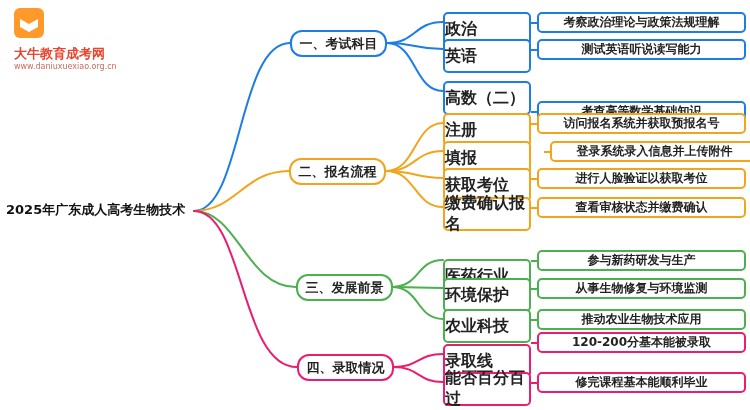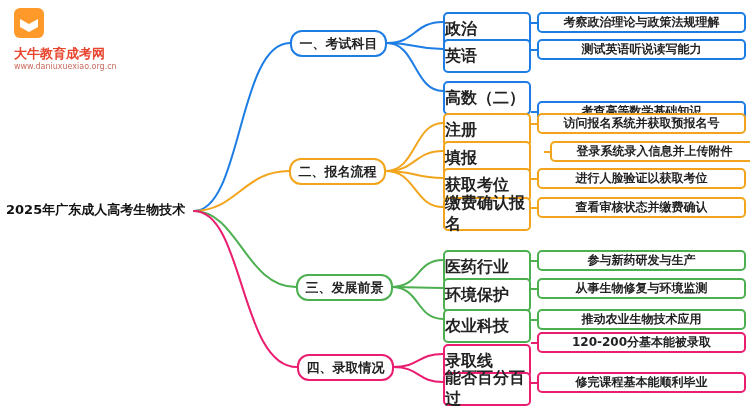--- a/index.html
+++ b/index.html
@@ -78,21 +78,21 @@
 
   <div class="node leaf-label" style="left: 443px; top: 113px; font-family: Liberation Mono, monospace; --c: #f2a51c;">注册</div>
   <div class="node leaf-desc" style="left: 537px; top: 113px; --c: #f2a51c;">访问报名系统并获取预报名号</div>
   <div class="node leaf-label" style="left: 443px; top: 141px; --c: #f2a51c;">填报</div>
   <div class="node leaf-desc" style="left: 537px; top: 141px; margin-left: 13px; --c: #f2a51c;">登录系统录入信息并上传附件</div>
   <div class="node leaf-label" style="left: 443px; top: 168px; --c: #f2a51c;">获取考位</div>
   <div class="node leaf-desc" style="left: 537px; top: 168px; --c: #f2a51c;">进行人脸验证以获取考位</div>
   <div class="node leaf-label" style="left: 443px; top: 197px; --c: #f2a51c;">缴费确认报名</div>
   <div class="node leaf-desc" style="left: 537px; top: 197px; --c: #f2a51c;">查看审核状态并缴费确认</div>
 
-  <div class="node leaf-label" style="left: 443px; top: 250px; text-align: right; --c: #4caf50;">医药行业</div>
+  <div class="node leaf-label" style="left: 443px; top: 259px; text-align: right; --c: #4caf50;">医药行业</div>
   <div class="node leaf-desc" style="left: 537px; top: 250px; --c: #4caf50;">参与新药研发与生产</div>
   <div class="node leaf-label" style="left: 443px; top: 278px; --c: #4caf50;">环境保护</div>
   <div class="node leaf-desc" style="left: 537px; top: 278px; --c: #4caf50;">从事生物修复与环境监测</div>
   <div class="node leaf-label" style="left: 443px; top: 309px; --c: #4caf50;">农业科技</div>
   <div class="node leaf-desc" style="left: 537px; top: 309px; --c: #4caf50;">推动农业生物技术应用</div>
 
   <div class="node leaf-label" style="left: 443px; top: 344px; --c: #ea1d6f;">录取线</div>
   <div class="node leaf-desc" style="left: 537px; top: 332px; --c: #ea1d6f;">120-200分基本能被录取</div>
   <div class="node leaf-label" style="left: 443px; top: 372px; --c: #ea1d6f;">能否百分百过</div>
   <div class="node leaf-desc" style="left: 537px; top: 372px; --c: #ea1d6f;">修完课程基本能顺利毕业</div>

